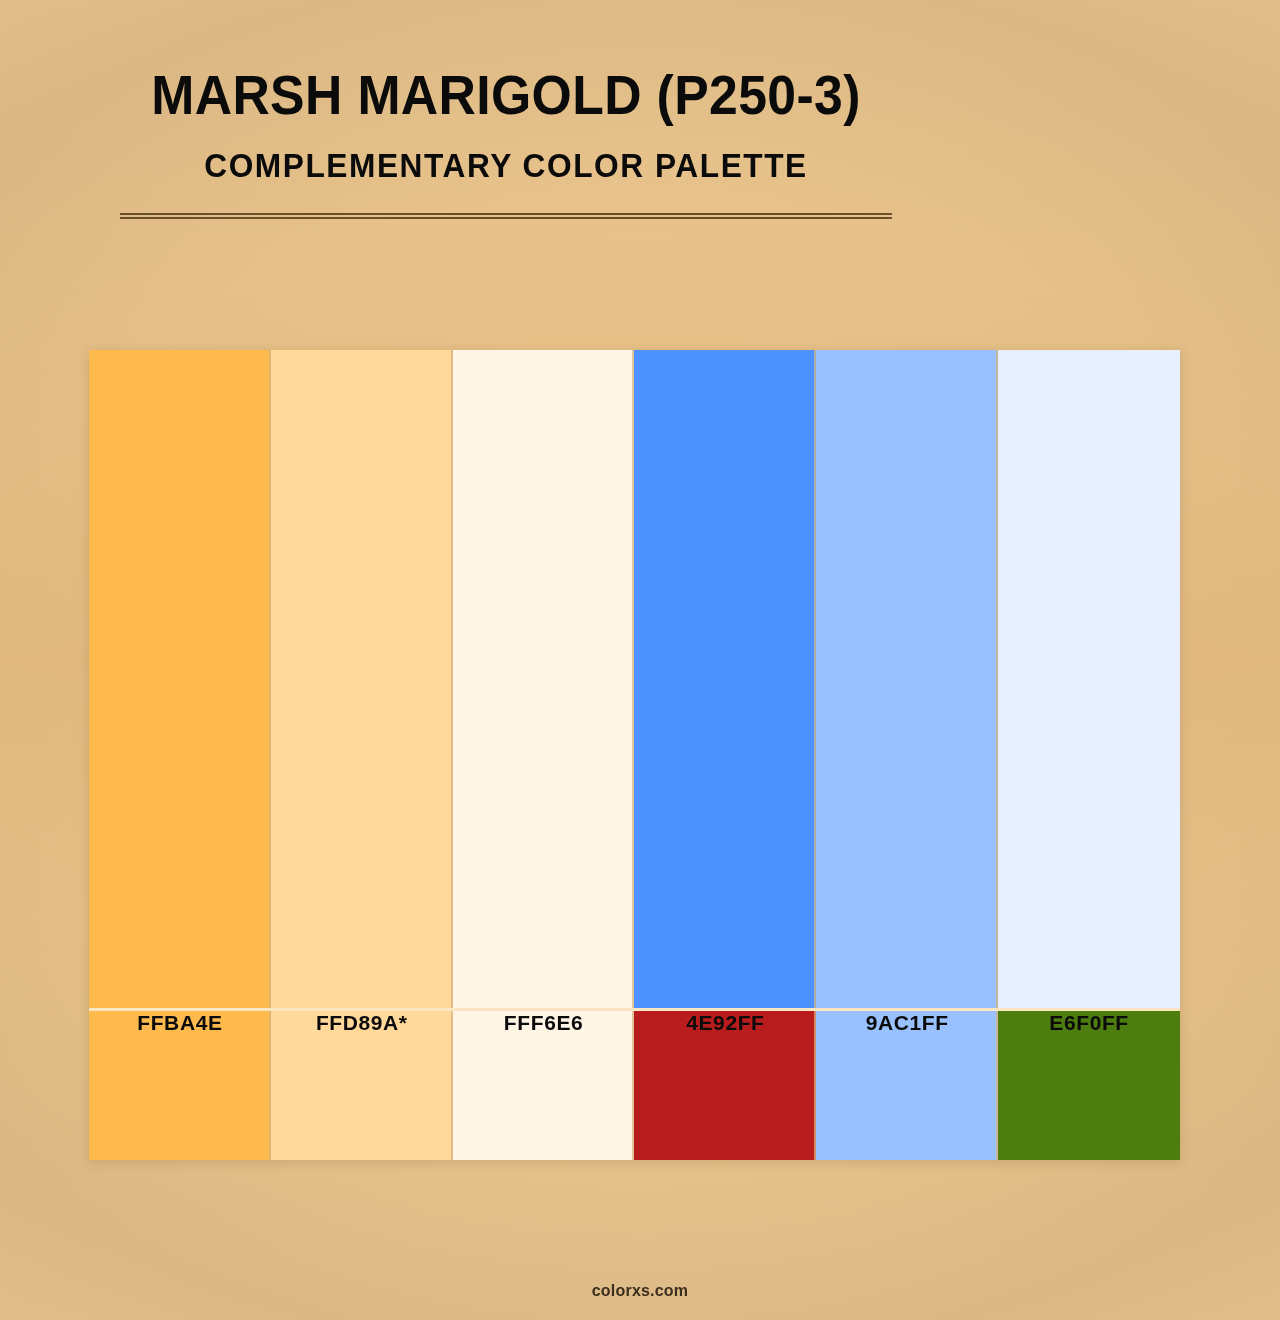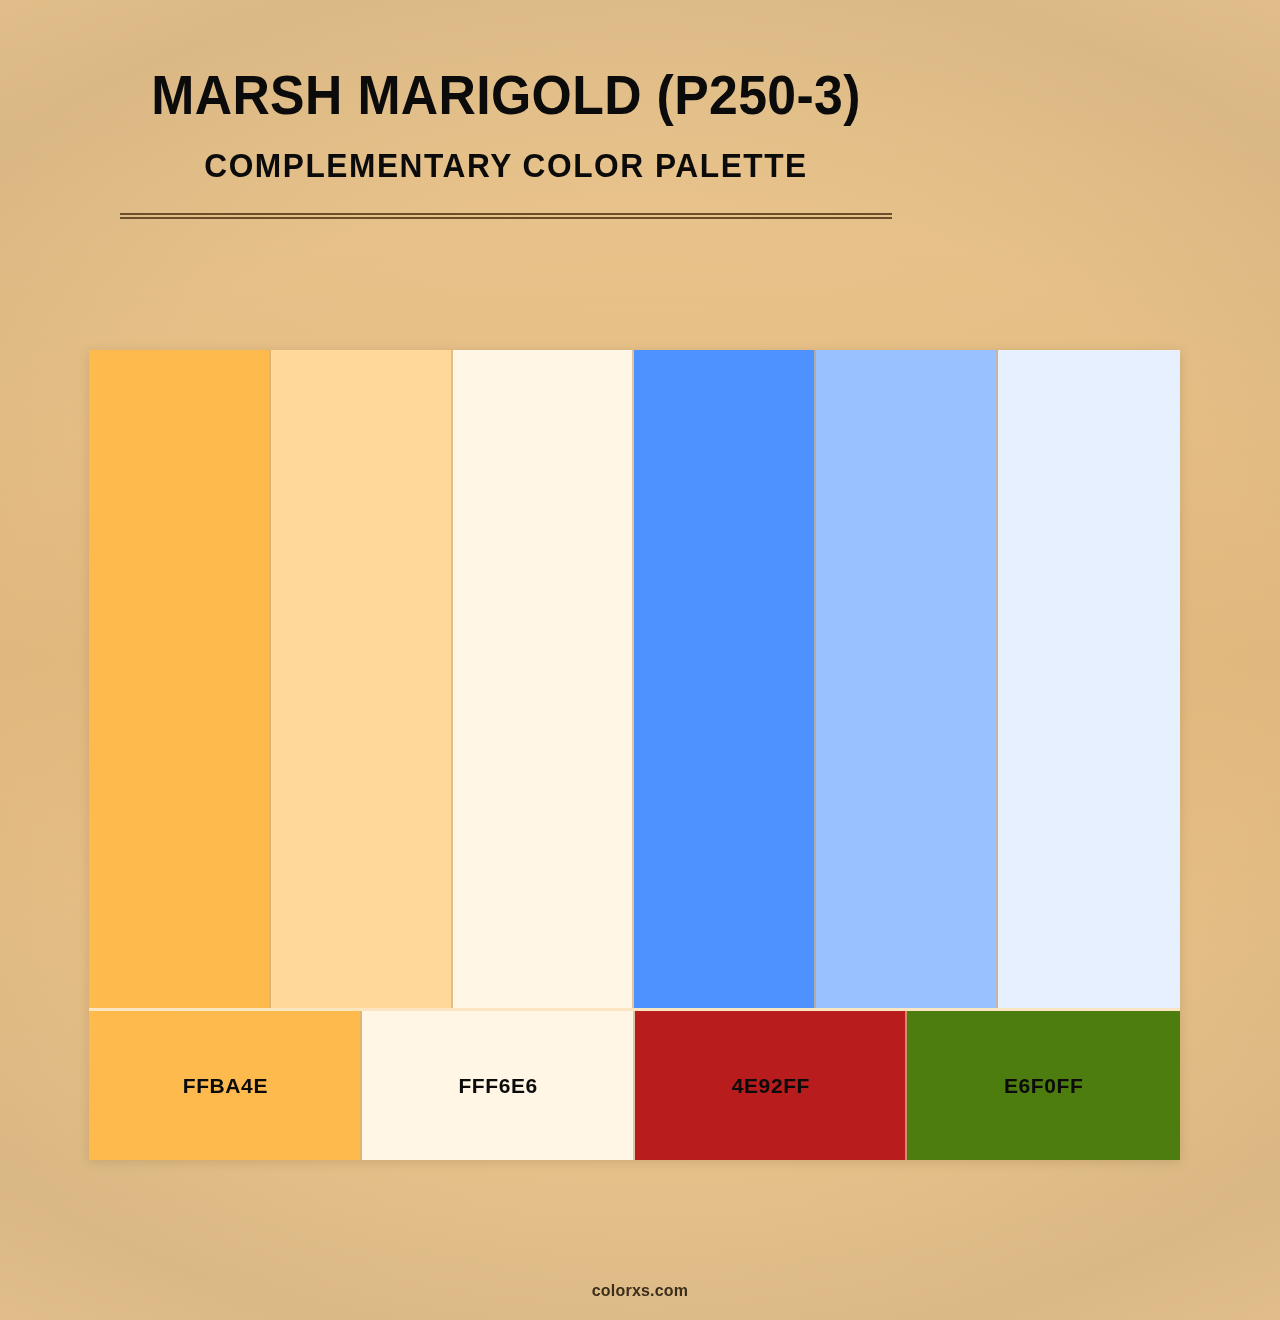--- a/index.html
+++ b/index.html
@@ -111,21 +111,21 @@
     position: absolute;
     left: -2px;
     top: 0;
     bottom: 0;
     width: 2px;
     background: rgba(214, 179, 128, 0.75);
   }
 
   .label-cell {
     display: flex;
-    align-items: center;
+    align-items: flex-start;
     justify-content: center;
   }
 
   .label-text {
     font-size: 21px;
     font-weight: bold;
     letter-spacing: 0.6px;
     color: #0B0B0B;
     font-family: "Liberation Sans", "DejaVu Sans", sans-serif;
   }
@@ -167,25 +167,31 @@
       <div class="swatch" style="background-color: rgb(255, 246, 230);"></div>
       <div class="swatch" style="background-color: rgb(78, 146, 255);"></div>
       <div class="swatch" style="background-color: rgb(154, 193, 255);"></div>
       <div class="swatch" style="background-color: rgb(230, 240, 255);"></div>
     </div>
 
     <div class="label-row">
       <div class="label-cell" style="background-color: rgb(255, 186, 78);">
         <span class="label-text">FFBA4E</span>
       </div>
+      <div class="label-cell" style="background-color: rgb(255, 216, 154);">
+        <span class="label-text">FFD89A*</span>
+      </div>
       <div class="label-cell" style="background-color: rgb(255, 246, 230);">
         <span class="label-text">FFF6E6</span>
       </div>
       <div class="label-cell" style="background-color: #b91c1c;">
         <span class="label-text">4E92FF</span>
+      </div>
+      <div class="label-cell" style="background-color: rgb(154, 193, 255);">
+        <span class="label-text">9AC1FF</span>
       </div>
       <div class="label-cell" style="background-color: #4d7c0f;">
         <span class="label-text">E6F0FF</span>
       </div>
     </div>
 
   </div>
 
   <div class="footer">
     <span class="footer-text">colorxs.com</span>

